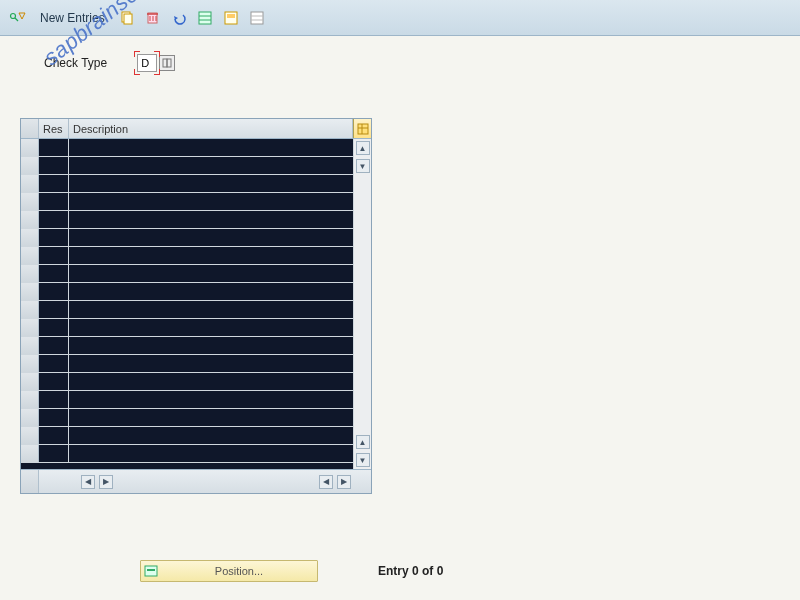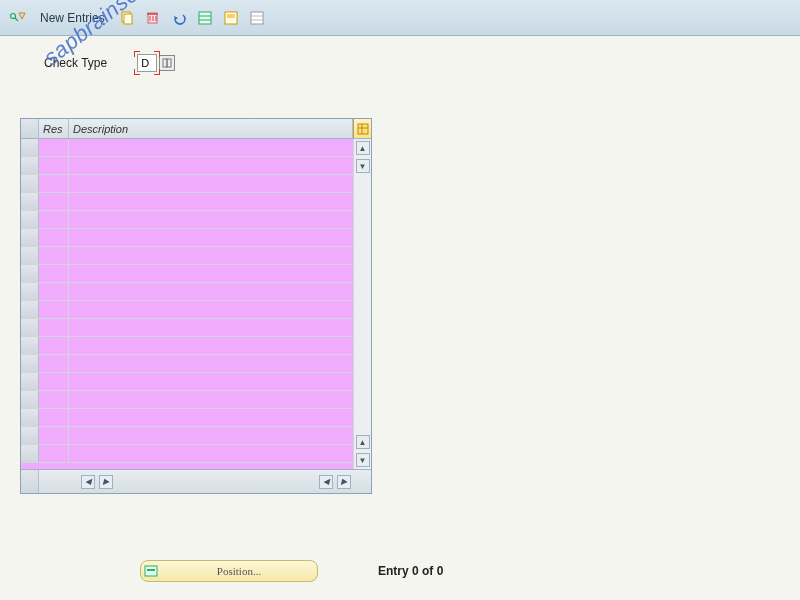--- a/index.html
+++ b/index.html
@@ -74,22 +74,21 @@
   .f4-icon{
     width:16px;height:16px;margin-left:2px;border:1px solid #888;
     display:flex;align-items:center;justify-content:center;
     background:#eee;cursor:pointer;font-size:9px;color:#555;
   }
 
   .grid-area{
     margin: 40px 0 0 20px;
     width: 352px;
     border:1px solid #8aa3b8;
-    background:#f0abfc;
-    font-style:italic;
+    background:#0f172a;
   }
   .grid-head{
     display:flex;
     background:linear-gradient(#e8edf1,#d6dee4);
     border-bottom:1px solid #9db5c8;
     height:20px;
   }
   .gh-sel{width:18px;border-right:1px solid #b0c0cd;background:linear-gradient(#e1e6ea,#cfd7dd);}
   .gh-col{border-right:1px solid #b0c0cd;display:flex;align-items:center;padding:0 4px;font-size:11px;color:#333;}
   .gh-res{width:30px;}
@@ -120,22 +119,21 @@
     left:140px; top:560px;
     display:flex;align-items:center;gap:60px;
   }
   .pos-btn{
     width:178px;height:22px;
     background:linear-gradient(#fdf6d6,#f5e9a8);
     border:1px solid #c6b870;
     display:flex;align-items:center;
     font-size:11px;color:#555;
     cursor:pointer;
-    border-radius:8px;
-    font-family:Liberation Serif, serif;
+    border-radius:1px;
   }
   .pos-btn .pic{width:20px;display:flex;align-items:center;justify-content:center;}
   .pos-btn .lbl{flex:1;text-align:center;}
   .entry-text{font-size:12px;color:#222;font-weight:bold;}
 
   .watermark{
     position:absolute;
     left:55px;top:45px;
     font-size:22px;
     color:#4a73c9;

